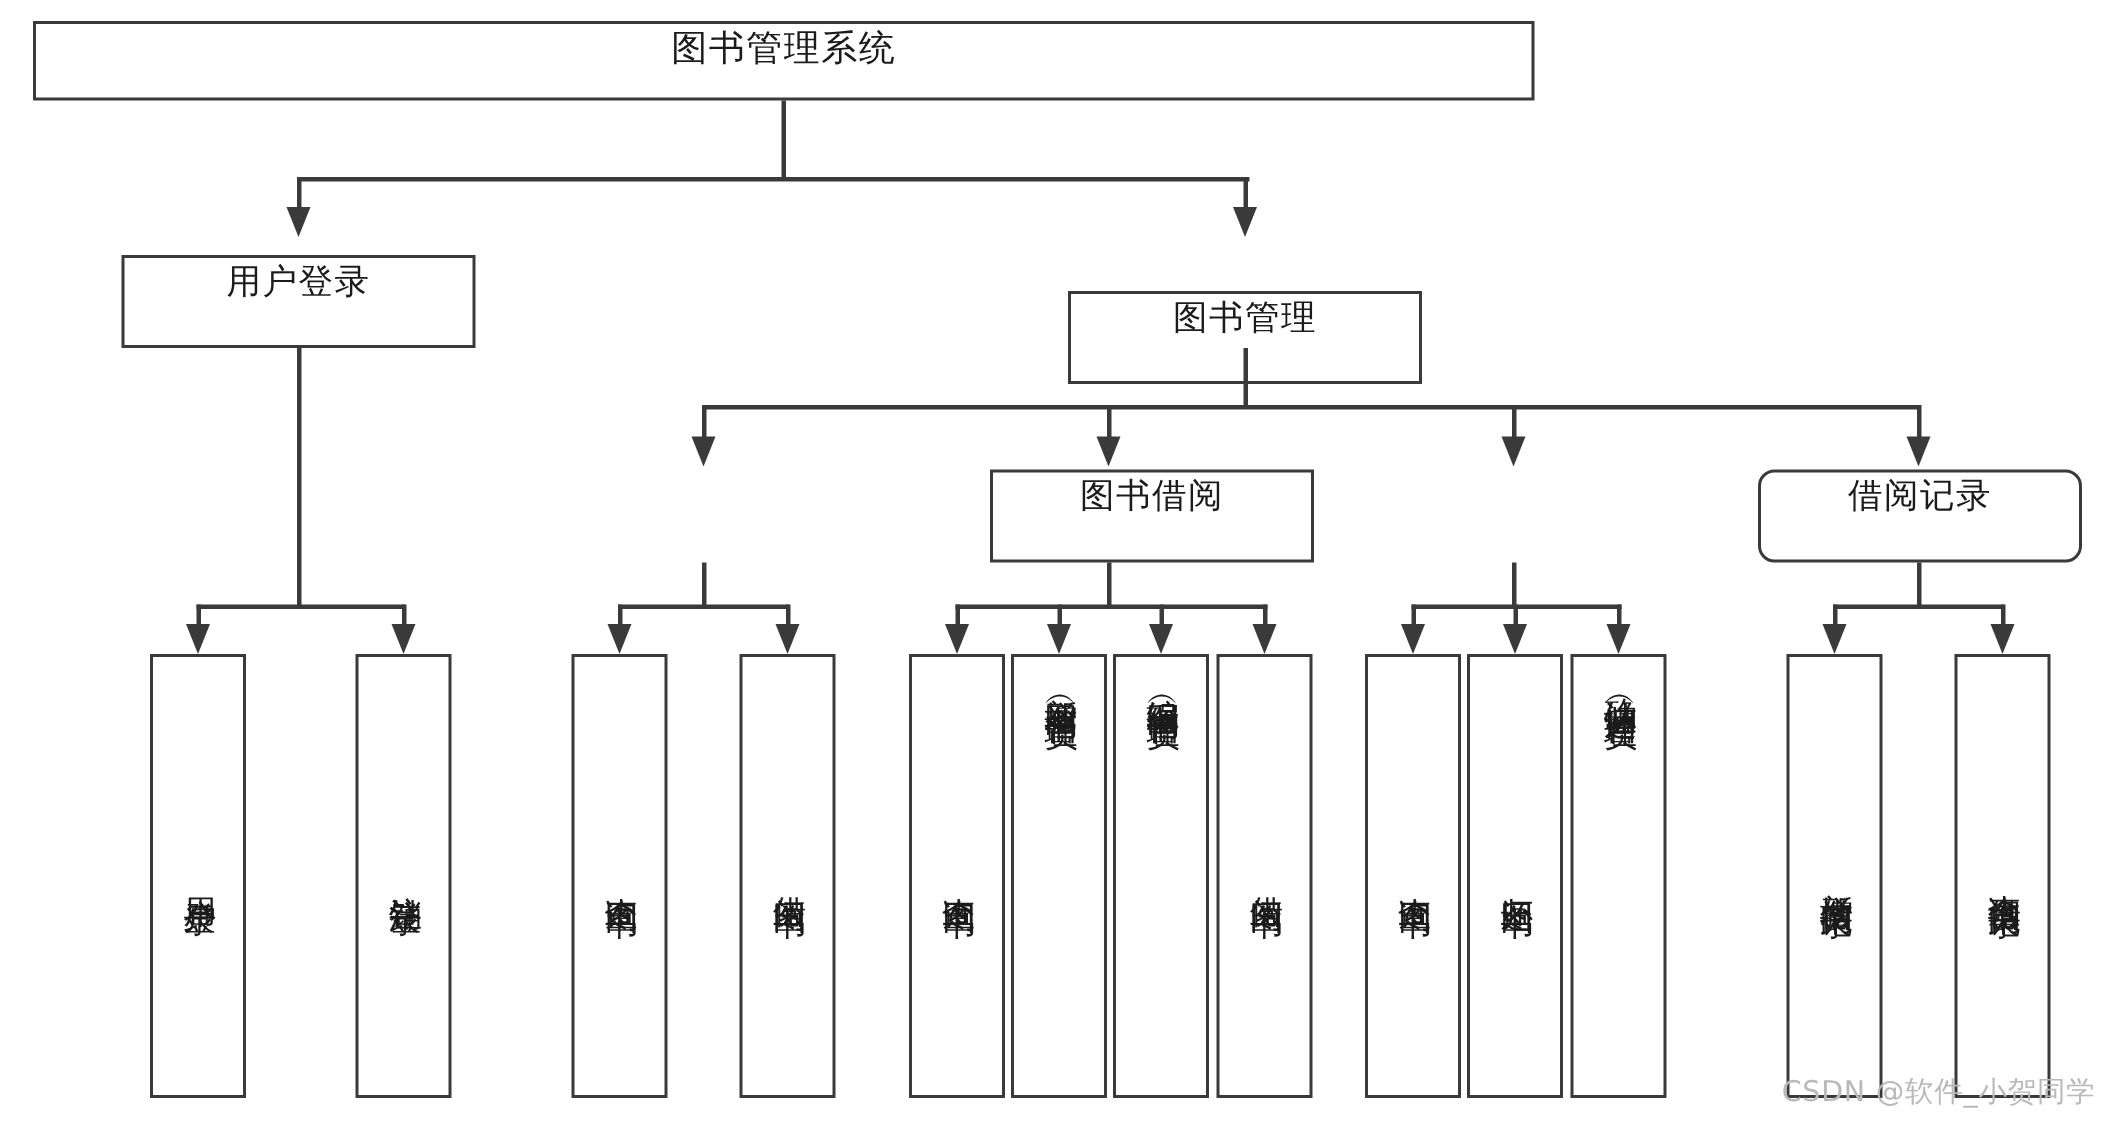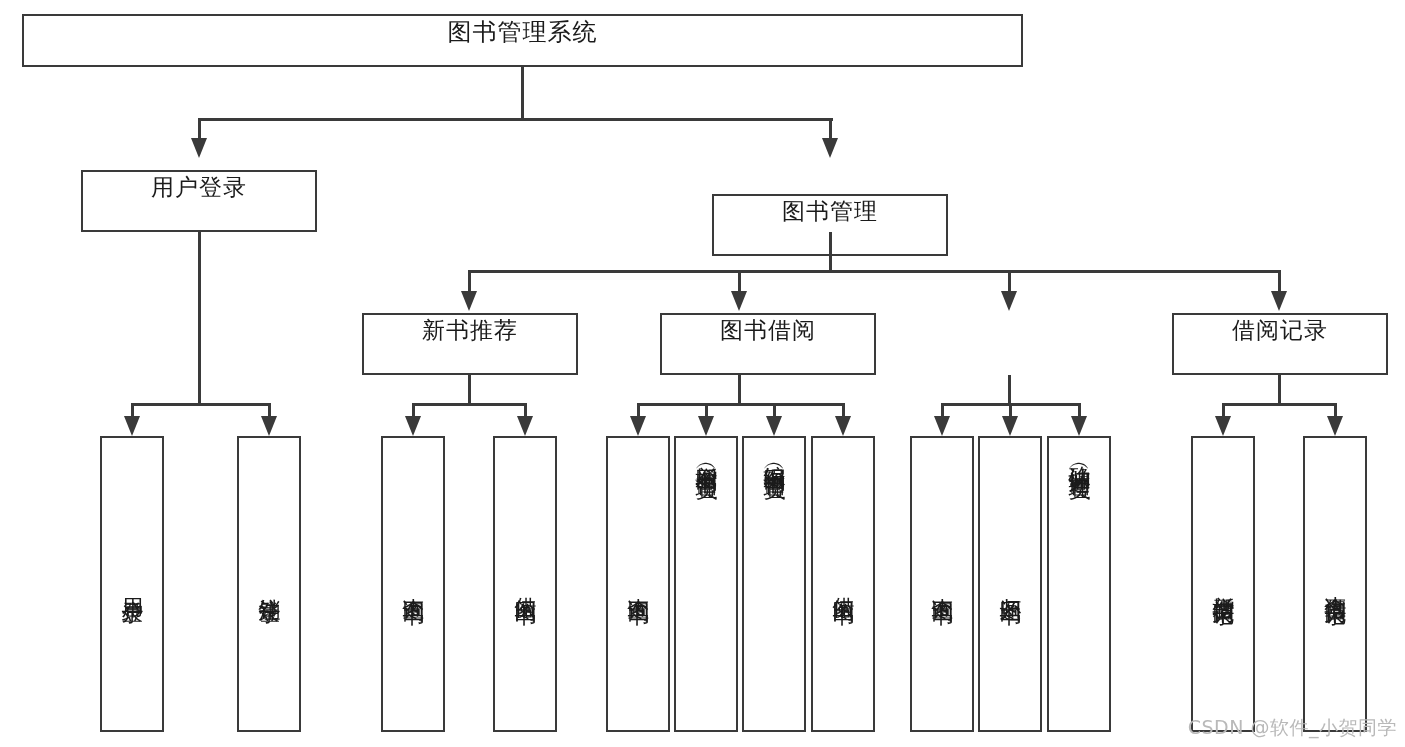--- a/index.html
+++ b/index.html
@@ -122,27 +122,24 @@
 
   <div class="connector v-line" style="left:468px; top:270px; width:2.5px; height:24px;"></div>
   <div class="arrow" style="left:461px; top:291px;"></div>
   <div class="connector v-line" style="left:738px; top:270px; width:2.5px; height:24px;"></div>
   <div class="arrow" style="left:731px; top:291px;"></div>
   <div class="connector v-line" style="left:1008px; top:270px; width:2.5px; height:24px;"></div>
   <div class="arrow" style="left:1001px; top:291px;"></div>
   <div class="connector v-line" style="left:1278px; top:270px; width:2.5px; height:24px;"></div>
   <div class="arrow" style="left:1271px; top:291px;"></div>
 
-  <div class="node horiz" style="left:362px; top:313px; width:216px; height:62px;">
-    <span>新书推荐</span>
-  </div>
   <div class="node horiz" style="left:632px; top:313px; width:216px; height:62px;margin-left:28px;">
     <span>图书借阅</span>
   </div>
-  <div class="node horiz" style="left:1172px; top:313px; width:216px; height:62px;">
+  <div class="node horiz" style="left:1172px; top:313px; width:216px; height:62px;border-radius:11px;">
     <span>借阅记录</span>
   </div>
 
   <div class="connector v-line" style="left:468px; top:375px; width:2.5px; height:30px;"></div>
   <div class="connector h-line" style="left:412px; top:403px; width:114px; height:2.5px;"></div>
   <div class="connector v-line" style="left:412px; top:403px; width:2.5px; height:16px;"></div>
   <div class="arrow" style="left:405px; top:416px;"></div>
   <div class="connector v-line" style="left:524px; top:403px; width:2.5px; height:16px;"></div>
   <div class="arrow" style="left:517px; top:416px;"></div>
 

